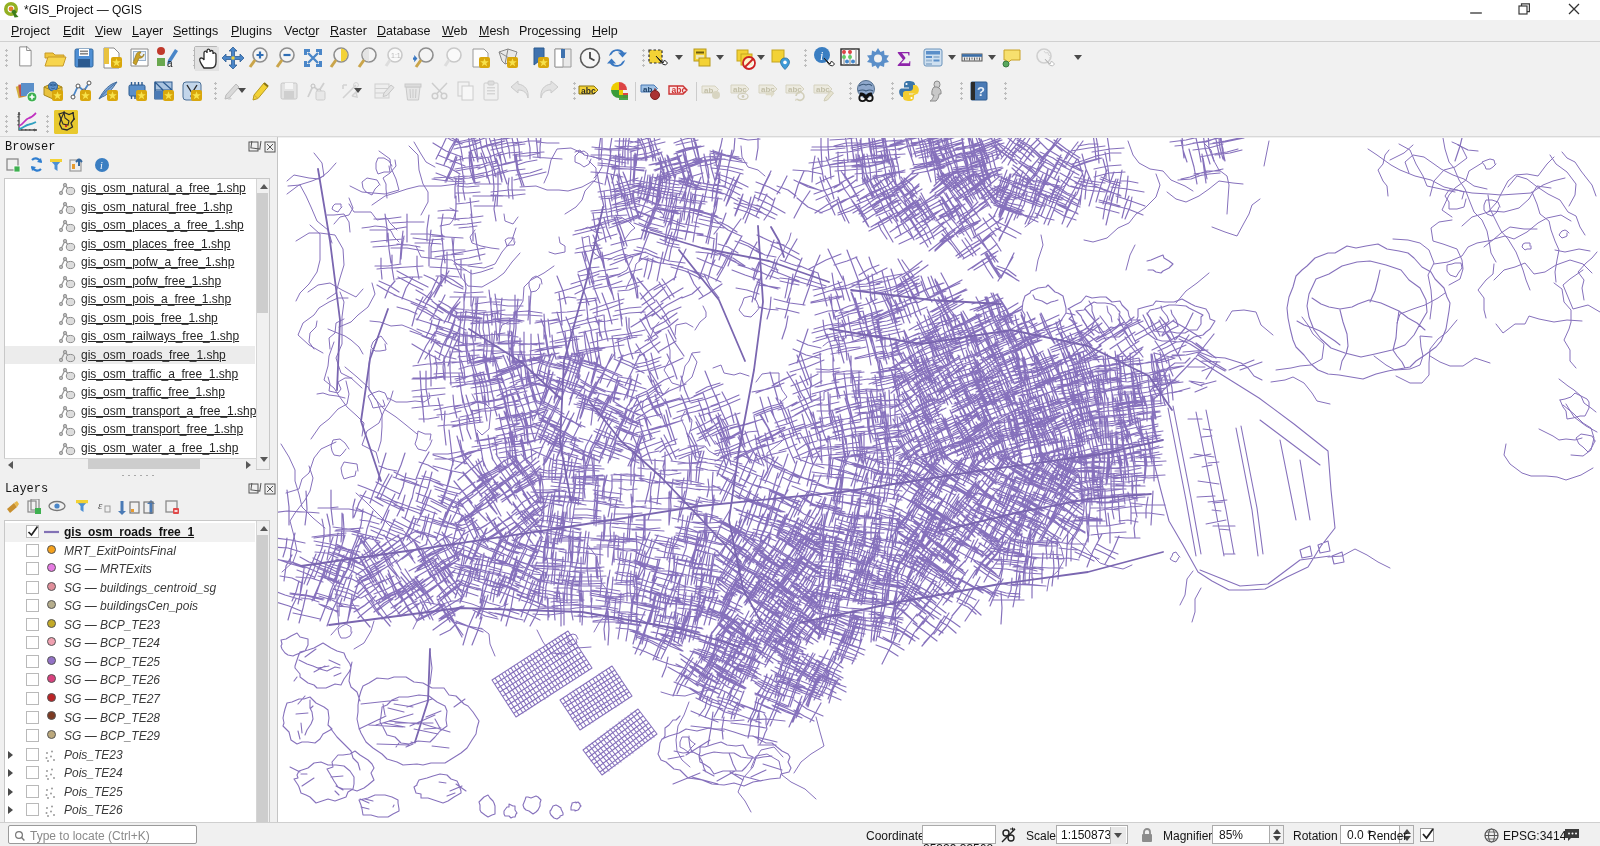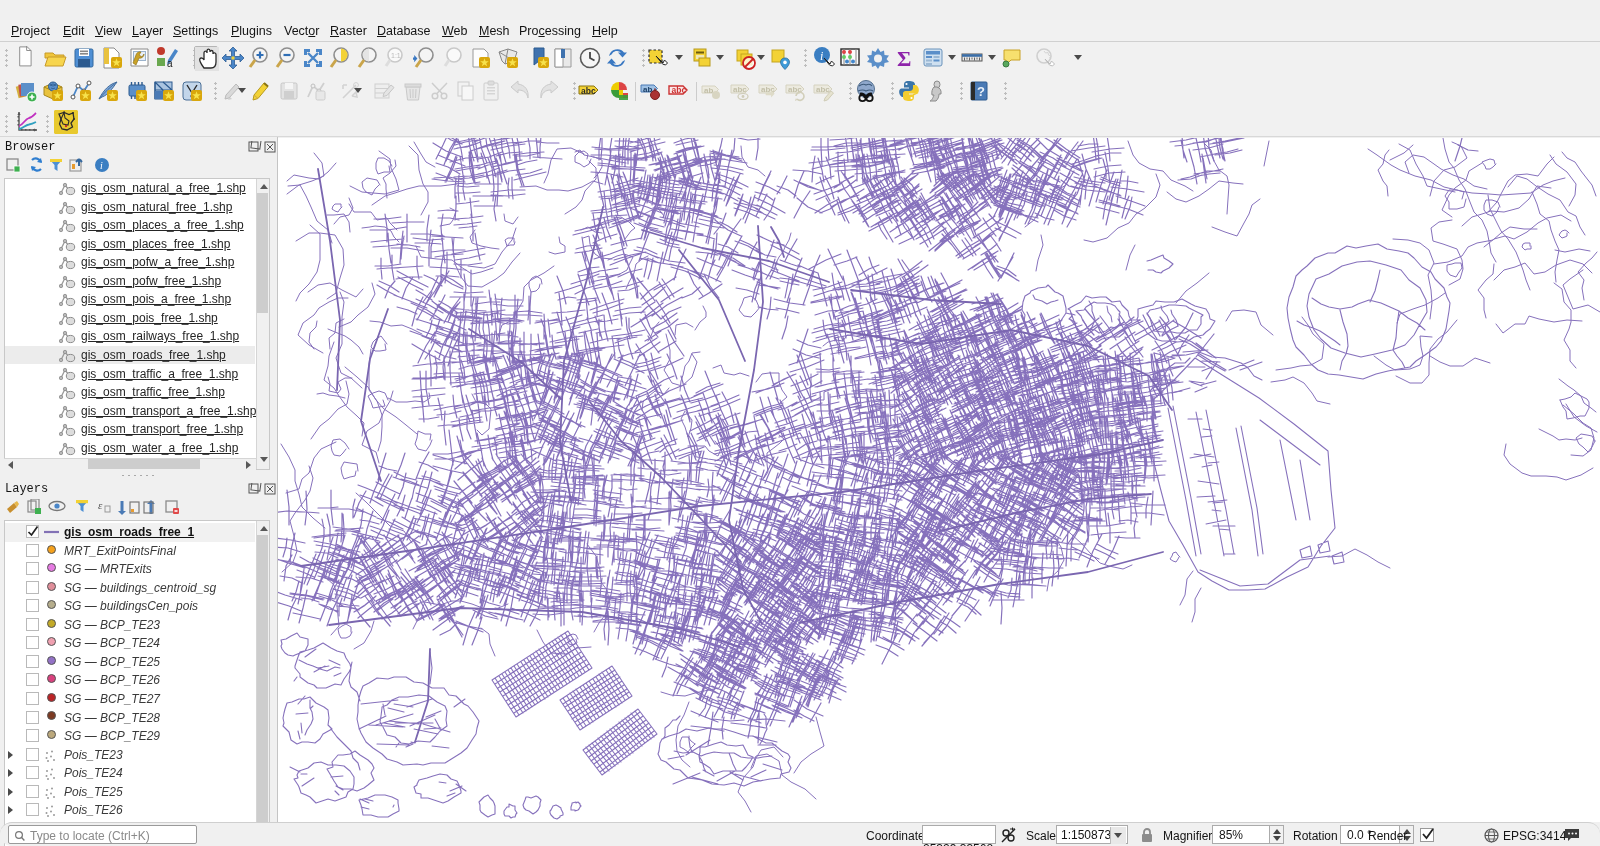--- a/index.html
+++ b/index.html
@@ -35,32 +35,51 @@
 .scroll-v { position:absolute; width:13px; background:#f0f0f0; border-left:1px solid #d5d5d5; }
 .thumb { position:absolute; left:1px; width:11px; background:#cdcdcd; }
 .arr { position:absolute; width:0; height:0; }
 .titem { position:absolute; font-size:12px; color:#252525; white-space:nowrap;text-decoration:underline; }
 .veci { position:absolute; width:17px; height:14px; }
 .lrow { position:absolute; font-size:12px; font-style:italic; color:#3a3a3a; white-space:nowrap; }
 .cbox { position:absolute; width:13px; height:13px; background:#fff; border:1px solid #b9b9b9; }
 .dot { position:absolute; width:9px; height:9px; border-radius:50%; border:1px solid #555; }
 .exp { position:absolute; width:0; height:0; border-top:4px solid transparent; border-bottom:4px solid transparent; border-left:5px solid #4a4a4a; }
 
-#statusbar { position:absolute; left:0; top:822px; width:1600px; height:24px; background:#f0f0f0; border-top:1px solid #cfcfcf;border-radius:12px; }
+#statusbar { position:absolute; left:0; top:822px; width:1600px; height:24px; background:#f0f0f0; border-top:1px solid #cfcfcf; }
 .sl { position:absolute; top:6px; font-size:12px; color:#141414; }
 .sbox { position:absolute; top:2px; height:19px; background:#fff; border:1px solid #ababab; font-size:12px; color:#141414; }
 .spin { position:absolute; width:15px; height:19px; top:2px; background:#f2f2f2; border:1px solid #ababab; }
 
 #map { position:absolute; left:278px; top:138px; width:1322px; height:684px; background:#ffffff; }
 #dockborder { position:absolute; left:277px; top:137px; width:1px; height:685px; background:#c4c4c4; }
 </style>
 </head>
 <body>
 <div id="app">
 
+<div id="titlebar">
+  <svg class="abs" style="left:3px;top:1px" width="17" height="17" viewBox="0 0 17 17">
+    <path d="M8 1 A7 7 0 1 0 8 15 A7 7 0 0 0 8 1 Z M8 4.6 A3.4 3.4 0 1 1 8 11.4 A3.4 3.4 0 0 1 8 4.6 Z" fill="#93b023" fill-rule="evenodd"></path>
+    <circle cx="8" cy="8" r="2.4" fill="#e87f28"></circle>
+    <path d="M8.5 8.5 L13 13 L15.5 16 L11.5 16.5 Z" fill="#3d7d1d"></path>
+    <rect x="9" y="9" width="4" height="4" fill="#3d7d1d" transform="rotate(45 11 11)"></rect>
+  </svg>
+  <div id="title-text">*GIS_Project — QGIS</div>
+  <svg class="winbtn" style="left:1469px;top:6px" width="12" height="10" viewBox="0 0 12 10">
+        <line x1="1" y1="5" x2="11" y2="5" stroke="#444" stroke-width="1.2"></line>
+      </svg>
+  <svg class="winbtn" style="left:1517px;top:2px" width="14" height="14" viewBox="0 0 14 14">
+        <rect x="2" y="4" width="8" height="8" fill="none" stroke="#3a3a3a" stroke-width="1.2"></rect>
+        <path d="M4.5 4 L4.5 1.8 L12.4 1.8 L12.4 9.6 L10 9.6" fill="none" stroke="#3a3a3a" stroke-width="1.2"></path>
+      </svg>
+  <svg class="winbtn" style="left:1567px;top:2px" width="14" height="14" viewBox="0 0 14 14">
+        <path d="M2 2 L12 12 M12 2 L2 12" stroke="#333" stroke-width="1.3"></path>
+      </svg>
+</div>
 
 <div id="menubar">
   <div class="mi" style="left:11px"><u>P</u>roject</div>
   <div class="mi" style="left:63px"><u>E</u>dit</div>
   <div class="mi" style="left:95px"><u>V</u>iew</div>
   <div class="mi" style="left:132px"><u>L</u>ayer</div>
   <div class="mi" style="left:173px"><u>S</u>ettings</div>
   <div class="mi" style="left:231px"><u>P</u>lugins</div>
   <div class="mi" style="left:284px">Vect<u>o</u>r</div>
   <div class="mi" style="left:330px"><u>R</u>aster</div>

